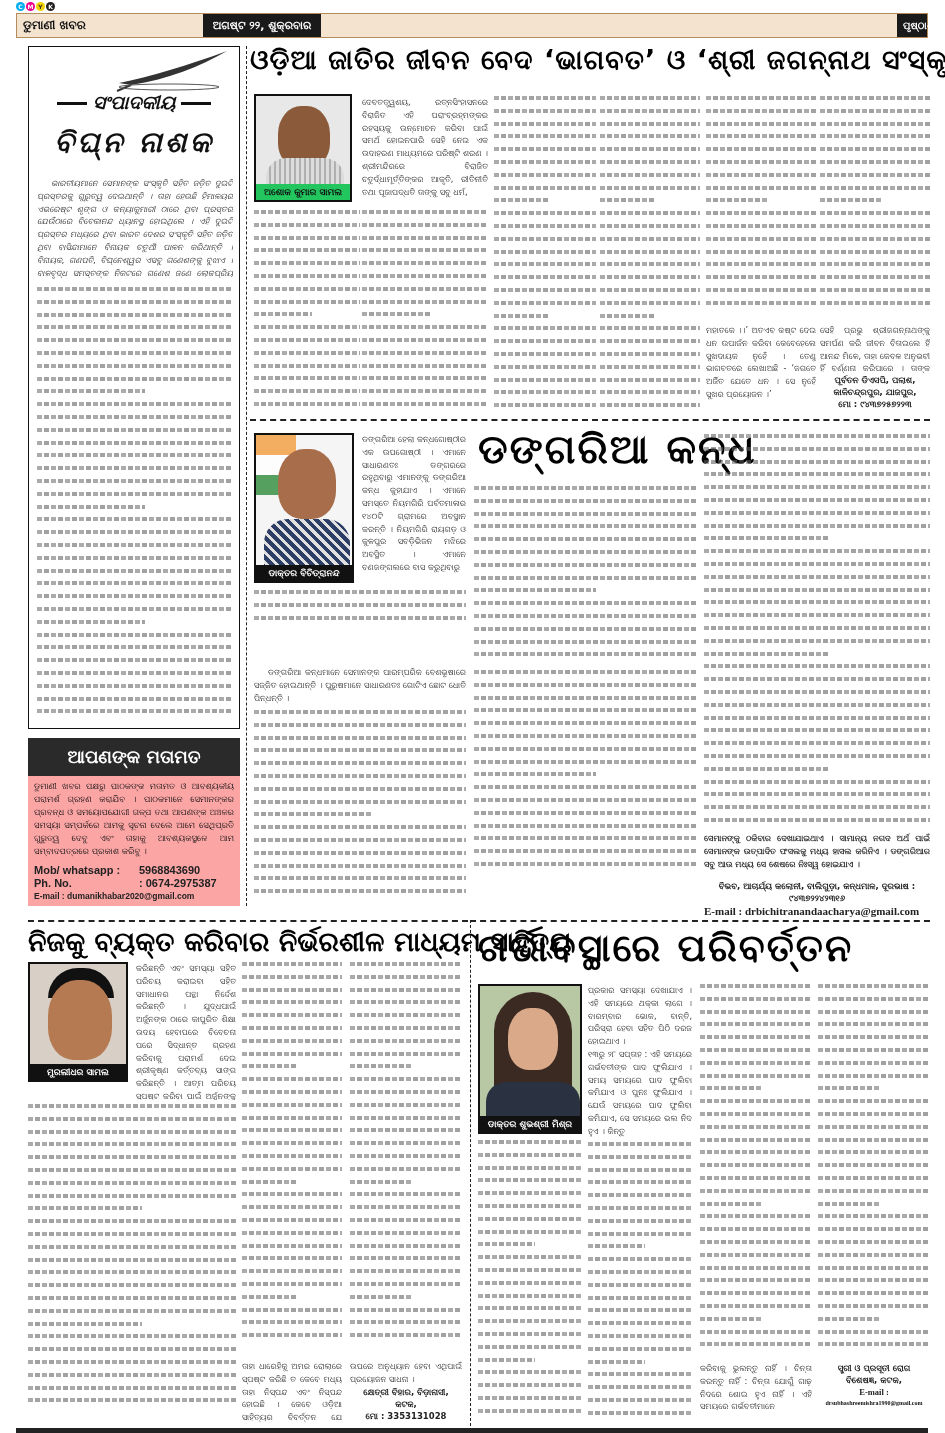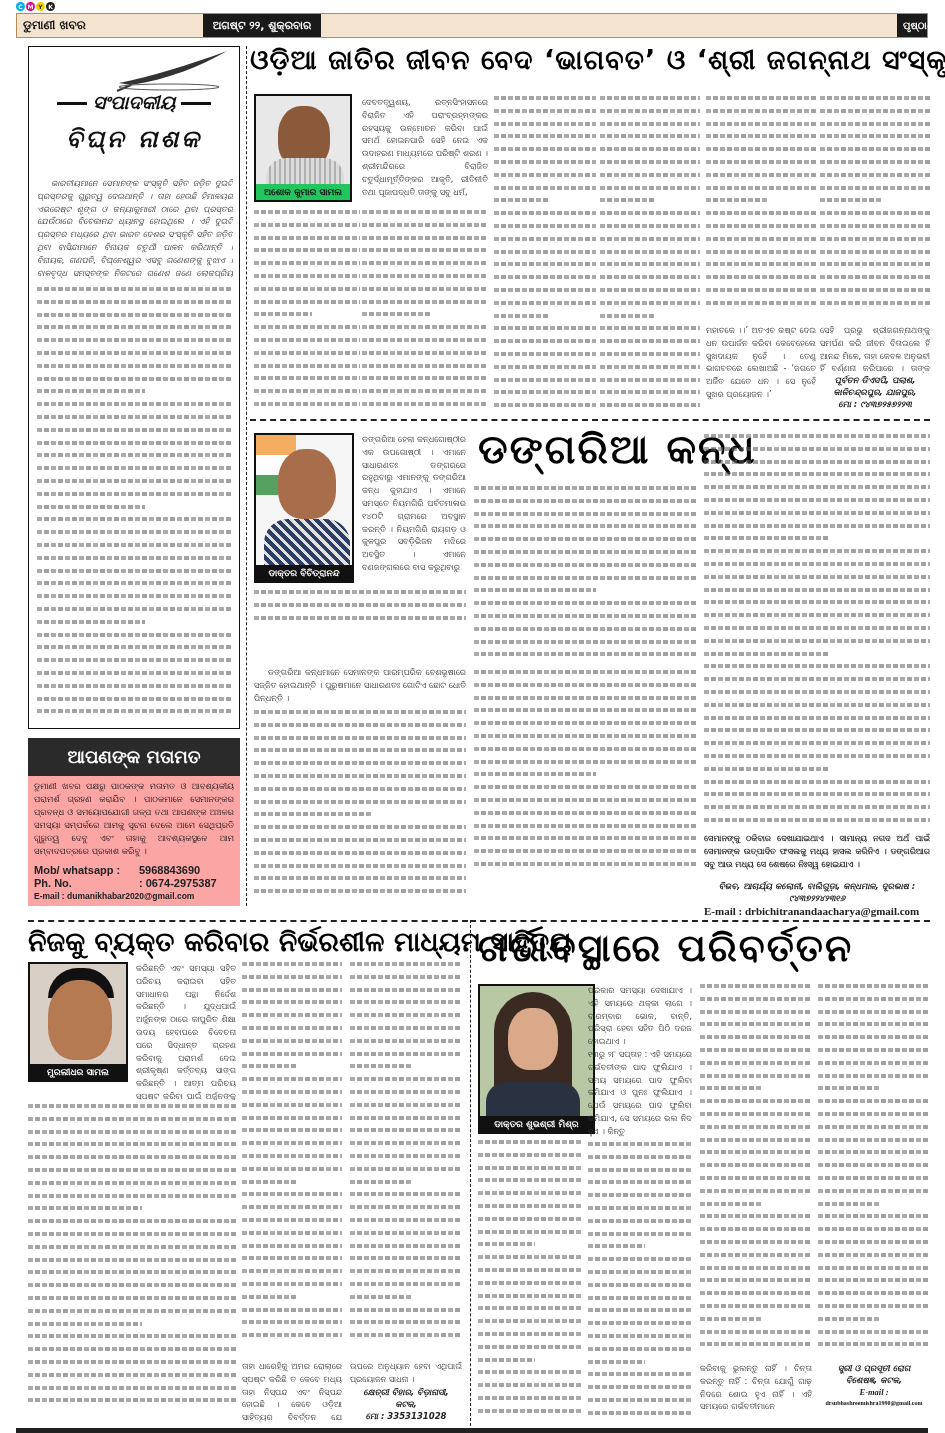--- a/index.html
+++ b/index.html
@@ -29,21 +29,21 @@
   .photo .caption { position: absolute; left: 0; right: 0; bottom: 0; height: 16px; background: #111; color: #fff; font-size: 9px; text-align: center; line-height: 16px; font-weight: bold; }
 
   .opinion-head { position: absolute; left: 28px; top: 738px; width: 212px; height: 38px; background: #2a2a2a; color: #fff; font-size: 18px; text-align: center; line-height: 38px; font-weight: bold; }
   .opinion-body { position: absolute; left: 28px; top: 776px; width: 212px; height: 130px; background: #fca5a5; padding: 4px 6px; }
   .opinion-body .otext { font-size: 8.5px; line-height: 13px; color: #111; text-align: justify; }
   .contact { font-family: "Liberation Sans", sans-serif; font-weight: bold; color: #222; font-size: 11px; line-height: 13px; }
   .contact .row { display: flex; align-items: center; }
   .contact .lbl { width: 95px; }
   .contact.small { font-size: 8.5px; }
 
-  .byline { position: absolute; font-size: 8.5px; line-height: 12px; text-align: center; font-weight: bold; color: #222; font-style: italic; }
+  .byline { position: absolute; font-size: 8.5px; line-height: 12px; text-align: center; font-weight: bold; color: #222; }
   .email-line { position: absolute; font-family: "Liberation Serif", serif; font-weight: bold; font-size: 11px; color: #222; }
 
   .bottom-bar { position: absolute; left: 16px; top: 1428px; width: 912px; height: 5px; background: #222; }
 </style>
 </head>
 <body>
 
 <div class="cmyk">
   <span style="background:#00aeef">C</span>
   <span style="background:#ec008c">M</span>
@@ -59,21 +59,21 @@
 
 <div class="frame" style="left:28px;top:46px;width:212px;height:683px;font-style:italic;">
   <svg width="120" height="48" viewBox="0 0 120 48" style="position:absolute;left:80px;top:0;">
     <path d="M10 36 C40 30, 80 18, 118 4 C90 20, 60 32, 22 38 Z" fill="#333"></path>
     <path d="M22 38 L8 44" stroke="#333" stroke-width="2"></path>
     <ellipse cx="60" cy="40" rx="50" ry="3" fill="none" stroke="#555" stroke-width="1"></ellipse>
   </svg>
   <div style="position:absolute;left:0;right:0;top:44px;text-align:center;font-size:19px;font-weight:bold;">
     <span style="display:inline-block;width:30px;border-top:3px solid #111;vertical-align:middle;margin-right:6px;"></span><span>ସଂପାଦକୀୟ</span><span style="display:inline-block;width:30px;border-top:3px solid #111;vertical-align:middle;margin-left:6px;"></span>
   </div>
-  <div style="position:absolute;left:0;right:0;top:78px;text-align:center;font-size:24px;font-weight:bold;letter-spacing:3px;">ବିଘ୍ନ ନାଶକ</div>
+  <div style="position:absolute;left:0;right:0;top:78px;text-align:center;font-size:29px;font-weight:bold;letter-spacing:3px;">ବିଘ୍ନ ନାଶକ</div>
   <div class="text-block" style="left:8px;top:130px;width:196px;height:102px;text-indent:14px;">ଭାରତୀୟମାନେ ସେମାନଙ୍କ ସଂସ୍କୃତି ସହିତ ଜଡ଼ିତ ଦୁଇଟି ପ୍ରସ୍ତରକୁ ଗୁରୁତ୍ୱ ଦେଇଥାନ୍ତି । ତାହା ହେଉଛି ହିମାଳୟର ଏଭରେଷ୍ଟ ଶୃଙ୍ଗ ଓ କନ୍ୟାକୁମାରୀ ଠାରେ ଥିବା ପ୍ରସ୍ତର ଯେଉଁଠାରେ ବିବେକାନନ୍ଦ ଧ୍ୟାନସ୍ଥ ହୋଇଥିଲେ । ଏହି ଦୁଇଟି ପ୍ରସ୍ତର ମଧ୍ୟରେ ଥିବା ଭାରତ ଦେଶର ସଂସ୍କୃତି ସହିତ ଜଡ଼ିତ ଥିବା ବାସିନ୍ଦାମାନେ ବିନାୟକ ଚତୁର୍ଥୀ ପାଳନ କରିଥାନ୍ତି । ବିନାୟକ, ଗଣପତି, ବିଘ୍ନେଶ୍ୱର ଏସବୁ ଗଣେଶଙ୍କୁ ବୁଝାଏ । ବାଳବୃଦ୍ଧ ସମସ୍ତଙ୍କ ନିକଟରେ ଗଣେଶ ଜଣେ ଲୋକପ୍ରିୟ ଦେବତା । ଉତ୍ସବ ସଂସ୍କାର, ଯଜ୍ଞ, ବ୍ରତ, ଯୋଗ, ଉପବାସ, ତୀର୍ଥଯାତ୍ରା ଏସବୁ ଆରମ୍ଭ କରିବା ପୂର୍ବରୁ</div>
   <div class="faux-lines" style="left:8px;top:240px;width:196px;height:438px;" id="ed-lines">
       <i></i>
       <i></i>
       <i></i>
       <i></i>
       <i></i>
       <i></i>
       <i></i>
       <i></i>
@@ -475,21 +475,21 @@
   </div>
 <div class="text-block" style="left:350px;top:1360px;width:112px;height:26px;">ଉପରେ ଅନୁଧ୍ୟାନ ହେବା ଏଥିପାଇଁ ପ୍ରୟୋଜନ ସାଧନା ।</div>
 <div class="byline" style="left:350px;top:1386px;width:112px;">
   <div>କ୍ଷେତ୍ରୀ ବିହାର, ବିଡ଼ାନାସୀ,</div>
   <div>କଟକ,</div>
   <div>ମୋ : 3353131028</div>
 </div>
 <div class="dash-v" style="left:470px;top:920px;height:506px;"></div>
 
 <div class="headline" style="left:478px;top:926px;font-size:38px;letter-spacing:2px;">ଗର୍ଭାବସ୍ଥାରେ ପରିବର୍ତ୍ତନ</div>
-<div class="photo" style="left:478px;top:984px;width:117px;height:150px;background:#b8c7a4;">
+<div class="photo" style="left:478px;top:984px;width:104px;height:150px;background:#b8c7a4;">
   <div style="position:absolute;left:14px;top:6px;width:78px;height:110px;background:#3b2a22;border-radius:40px 40px 10px 10px;"></div>
   <div class="face" style="left:28px;top:22px;width:50px;height:62px;background:#d9a98a;"></div>
   <div style="position:absolute;left:6px;top:96px;width:94px;height:40px;background:#2a3140;border-radius:20px 20px 0 0;"></div>
   <div class="caption">ଡାକ୍ତର ଶୁଭଶ୍ରୀ ମିଶ୍ର</div>
 </div>
 <div class="text-block" style="left:588px;top:984px;width:104px;height:62px;">ପ୍ରକାର ସମସ୍ୟା ଦେଖାଯାଏ । ଏହି ସମୟରେ ଥକ୍କା ଲାଗେ । ବାରମ୍ବାର ଭୋକ, ବାନ୍ତି, ପରିସ୍ରା ହେବା ସହିତ ପିଠି ଦରଜ ହୋଇଥାଏ ।</div>
 <div class="text-block" style="left:588px;top:1048px;width:104px;height:92px;">୧୩ରୁ ୨୮ ସପ୍ତାହ : ଏହି ସମୟରେ ଗର୍ଭବତୀଙ୍କ ପାଦ ଫୁଲିଯାଏ । ସମୟ ସମୟରେ ପାଦ ଫୁଲିବା କମିଯାଏ ଓ ପୁନଃ ଫୁଲିଯାଏ । ଯେଉଁ ସମୟରେ ପାଦ ଫୁଲିବା କମିଯାଏ, ସେ ସମୟରେ ଭଲ ନିଦ ହୁଏ । କିନ୍ତୁ</div>
 <div class="faux-lines" style="left:478px;top:1140px;width:104px;height:284px;">
     <i></i>
     <i></i>

